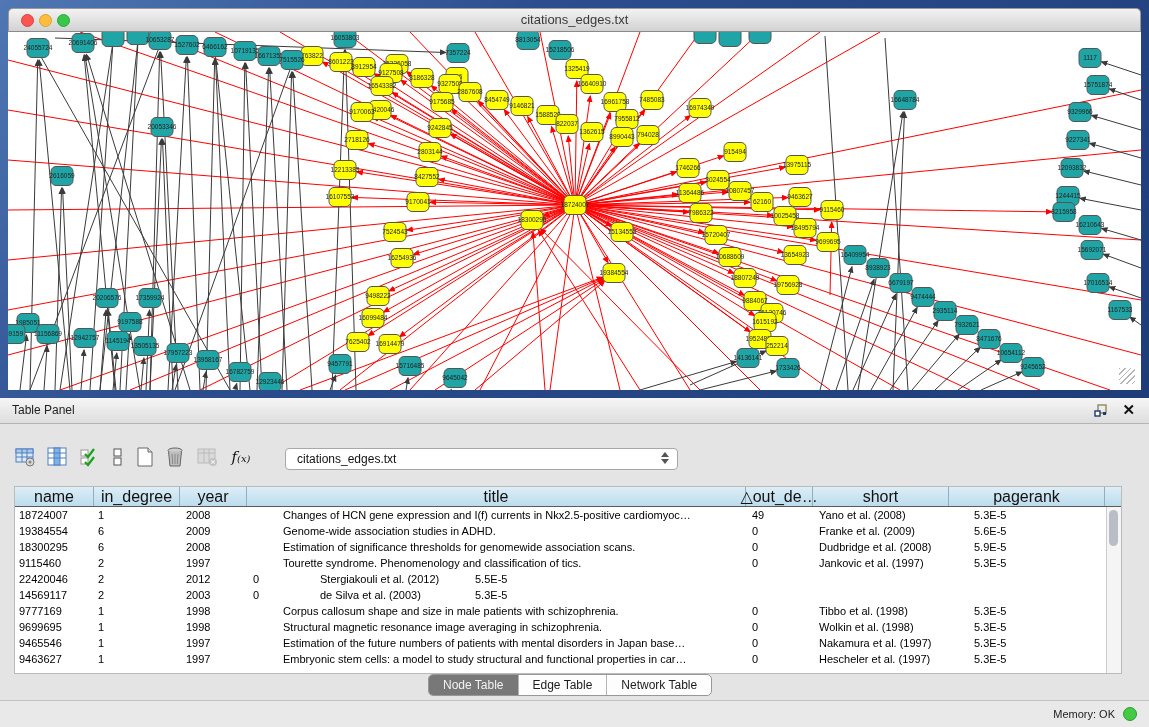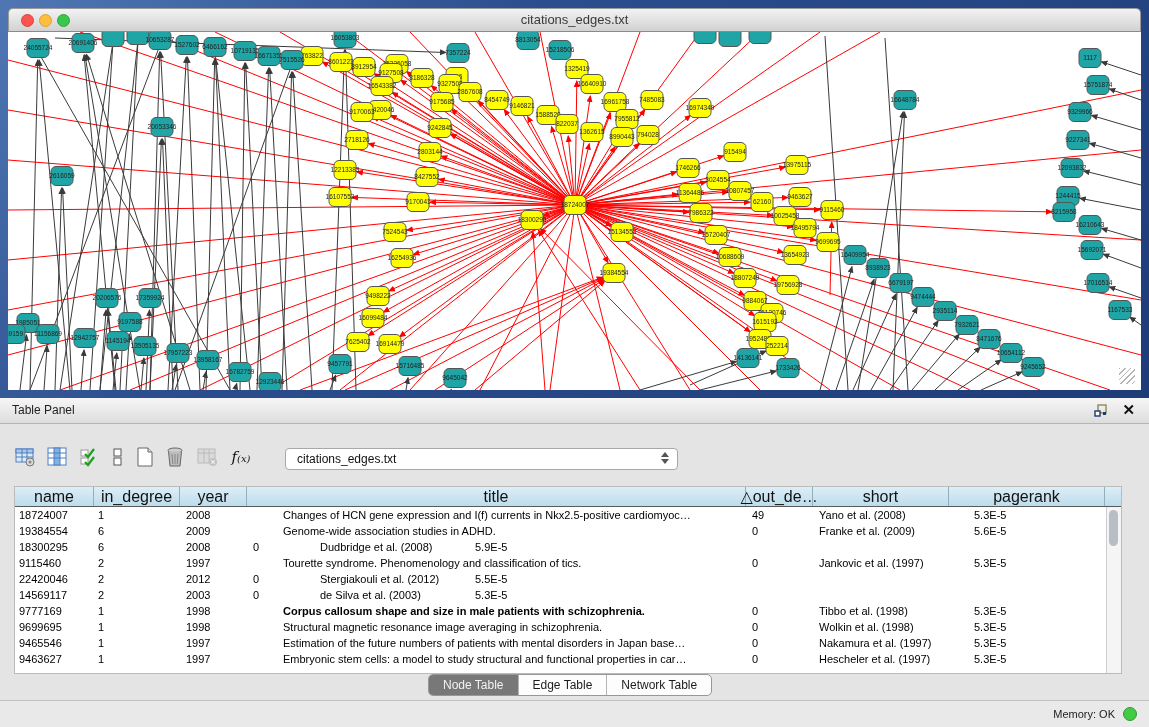--- a/index.html
+++ b/index.html
@@ -890,20 +890,21 @@
         <div class="td" style="width: 67px; padding-left: 6px;">2009</div>
         <div class="td" style="width: 499px; padding-left: 36px;">Genome-wide association studies in ADHD.</div>
         <div class="td" style="width: 67px; padding-left: 6px;">0</div>
         <div class="td" style="width: 136px; padding-left: 6px;">Franke et al. (2009)</div>
         <div class="td" style="width: 156px; padding-left: 25px;">5.6E-5</div>
       </div>
       <div class="tr">
         <div class="td" style="width: 79px; padding-left: 4px;">18300295</div>
         <div class="td" style="width: 86px; padding-left: 4px;">6</div>
         <div class="td" style="width: 67px; padding-left: 6px;">2008</div>
+        <div class="td" style="width: 499px; padding-left: 36px;">Estimation of significance thresholds for genomewide association scans.</div>
         <div class="td" style="width: 67px; padding-left: 6px;">0</div>
         <div class="td" style="width: 136px; padding-left: 6px;">Dudbridge et al. (2008)</div>
         <div class="td" style="width: 156px; padding-left: 25px;">5.9E-5</div>
       </div>
       <div class="tr">
         <div class="td" style="width: 79px; padding-left: 4px;">9115460</div>
         <div class="td" style="width: 86px; padding-left: 4px;">2</div>
         <div class="td" style="width: 67px; padding-left: 6px;">1997</div>
         <div class="td" style="width: 499px; padding-left: 36px;">Tourette syndrome. Phenomenology and classification of tics.</div>
         <div class="td" style="width: 67px; padding-left: 6px;">0</div>
@@ -923,21 +924,21 @@
         <div class="td" style="width: 86px; padding-left: 4px;">2</div>
         <div class="td" style="width: 67px; padding-left: 6px;">2003</div>
         <div class="td" style="width: 67px; padding-left: 6px;">0</div>
         <div class="td" style="width: 136px; padding-left: 6px;">de Silva et al. (2003)</div>
         <div class="td" style="width: 156px; padding-left: 25px;">5.3E-5</div>
       </div>
       <div class="tr">
         <div class="td" style="width: 79px; padding-left: 4px;">9777169</div>
         <div class="td" style="width: 86px; padding-left: 4px;">1</div>
         <div class="td" style="width: 67px; padding-left: 6px;">1998</div>
-        <div class="td" style="width: 499px; padding-left: 36px; font-weight: bold;">Corpus callosum shape and size in male patients with schizophrenia.</div>
+        <div class="td" style="width: 499px; padding-left: 36px;">Corpus callosum shape and size in male patients with schizophrenia.</div>
         <div class="td" style="width: 67px; padding-left: 6px;">0</div>
         <div class="td" style="width: 136px; padding-left: 6px;">Tibbo et al. (1998)</div>
         <div class="td" style="width: 156px; padding-left: 25px;">5.3E-5</div>
       </div>
       <div class="tr">
         <div class="td" style="width: 79px; padding-left: 4px;">9699695</div>
         <div class="td" style="width: 86px; padding-left: 4px;">1</div>
         <div class="td" style="width: 67px; padding-left: 6px;">1998</div>
         <div class="td" style="width: 499px; padding-left: 36px;">Structural magnetic resonance image averaging in schizophrenia.</div>
         <div class="td" style="width: 67px; padding-left: 6px;">0</div>

